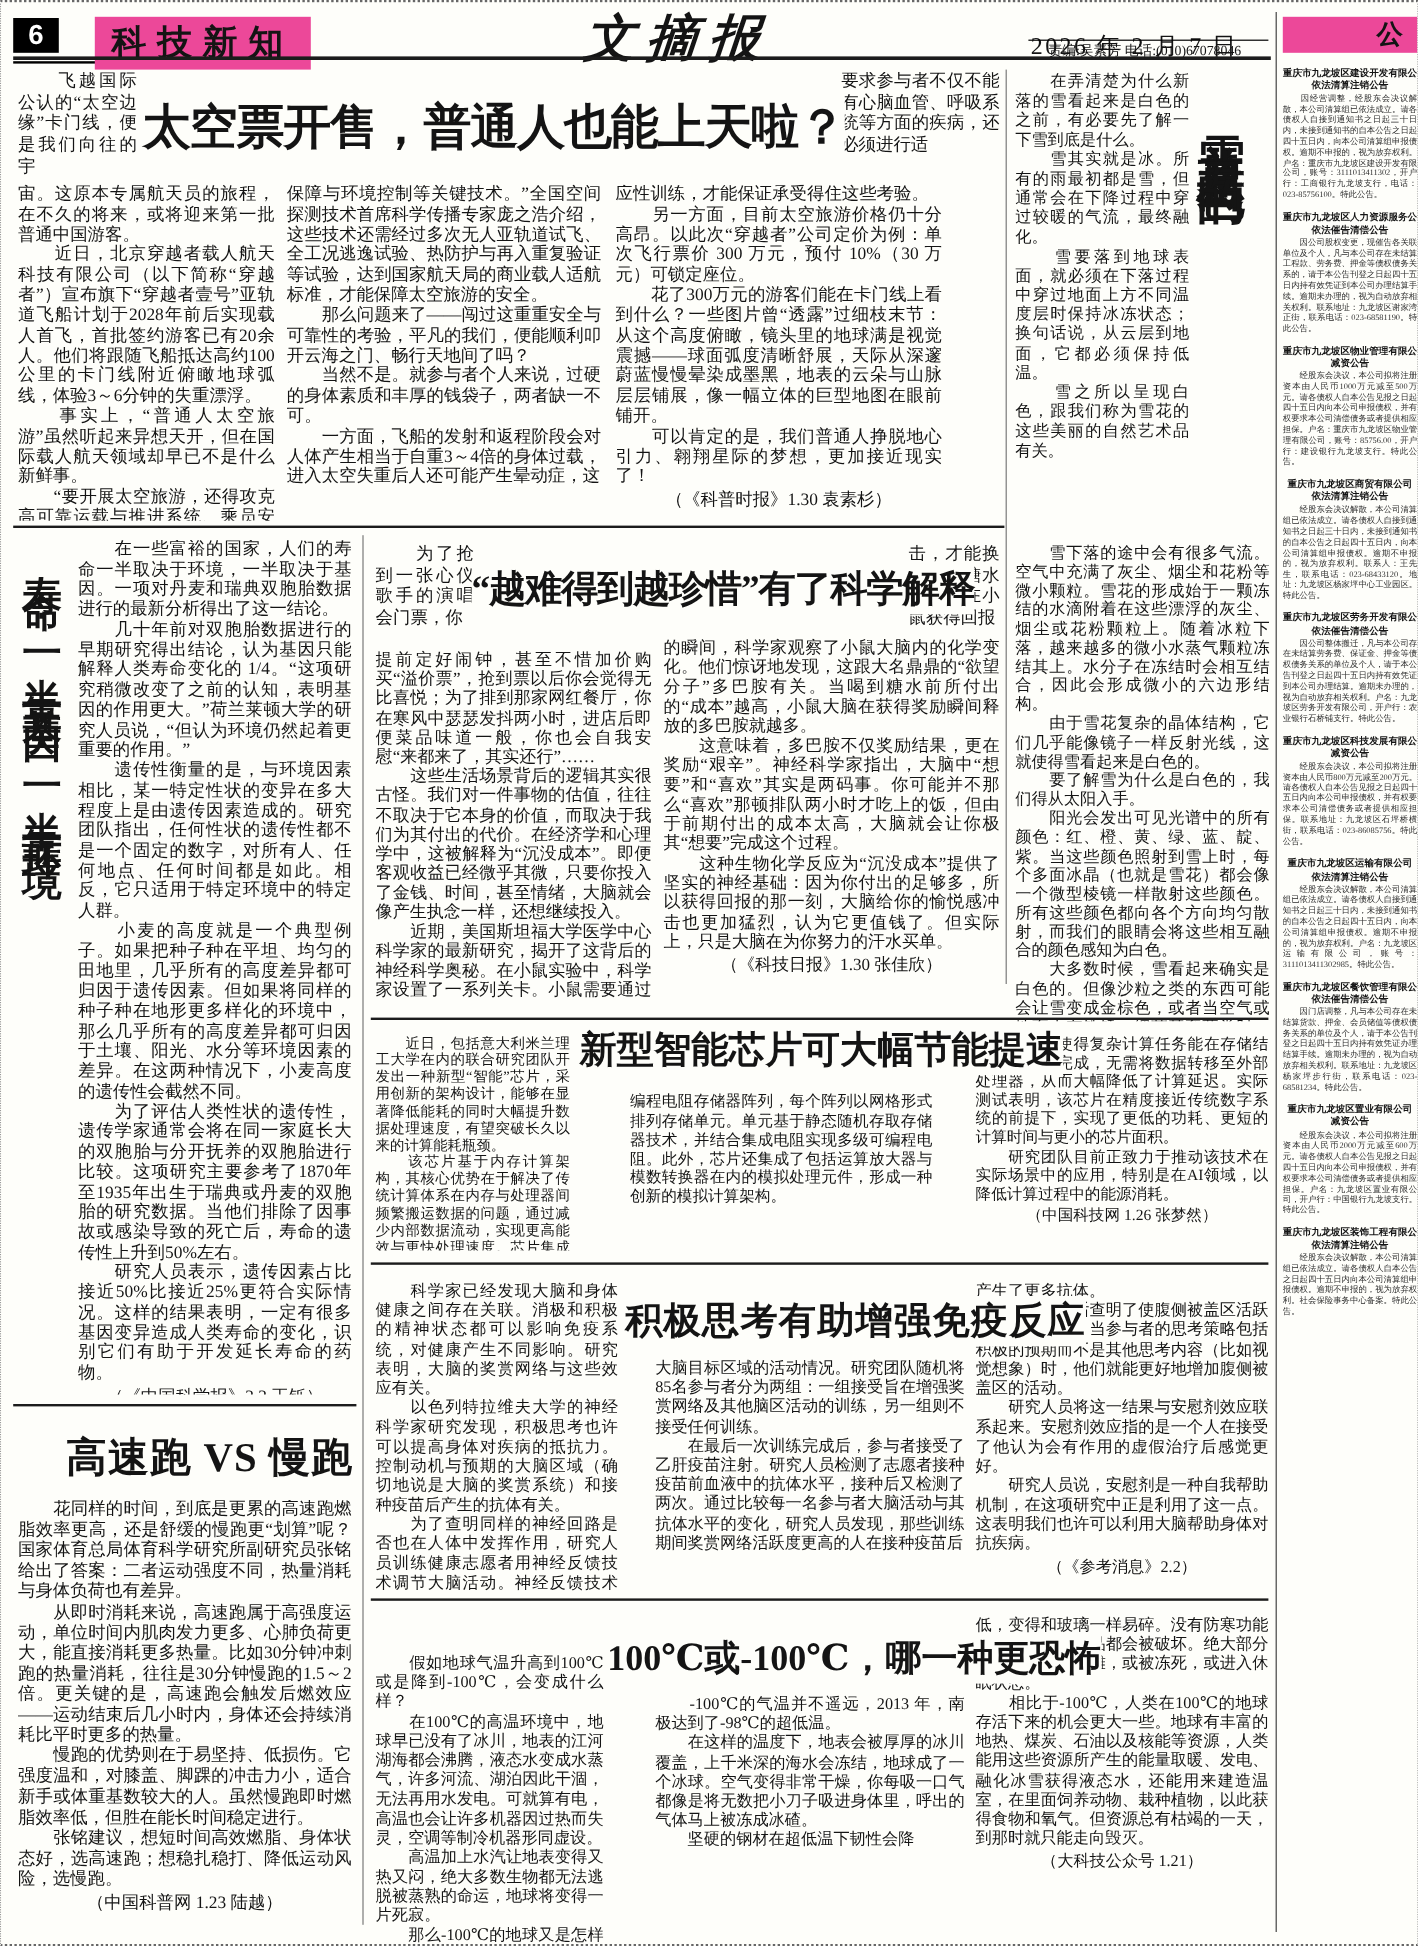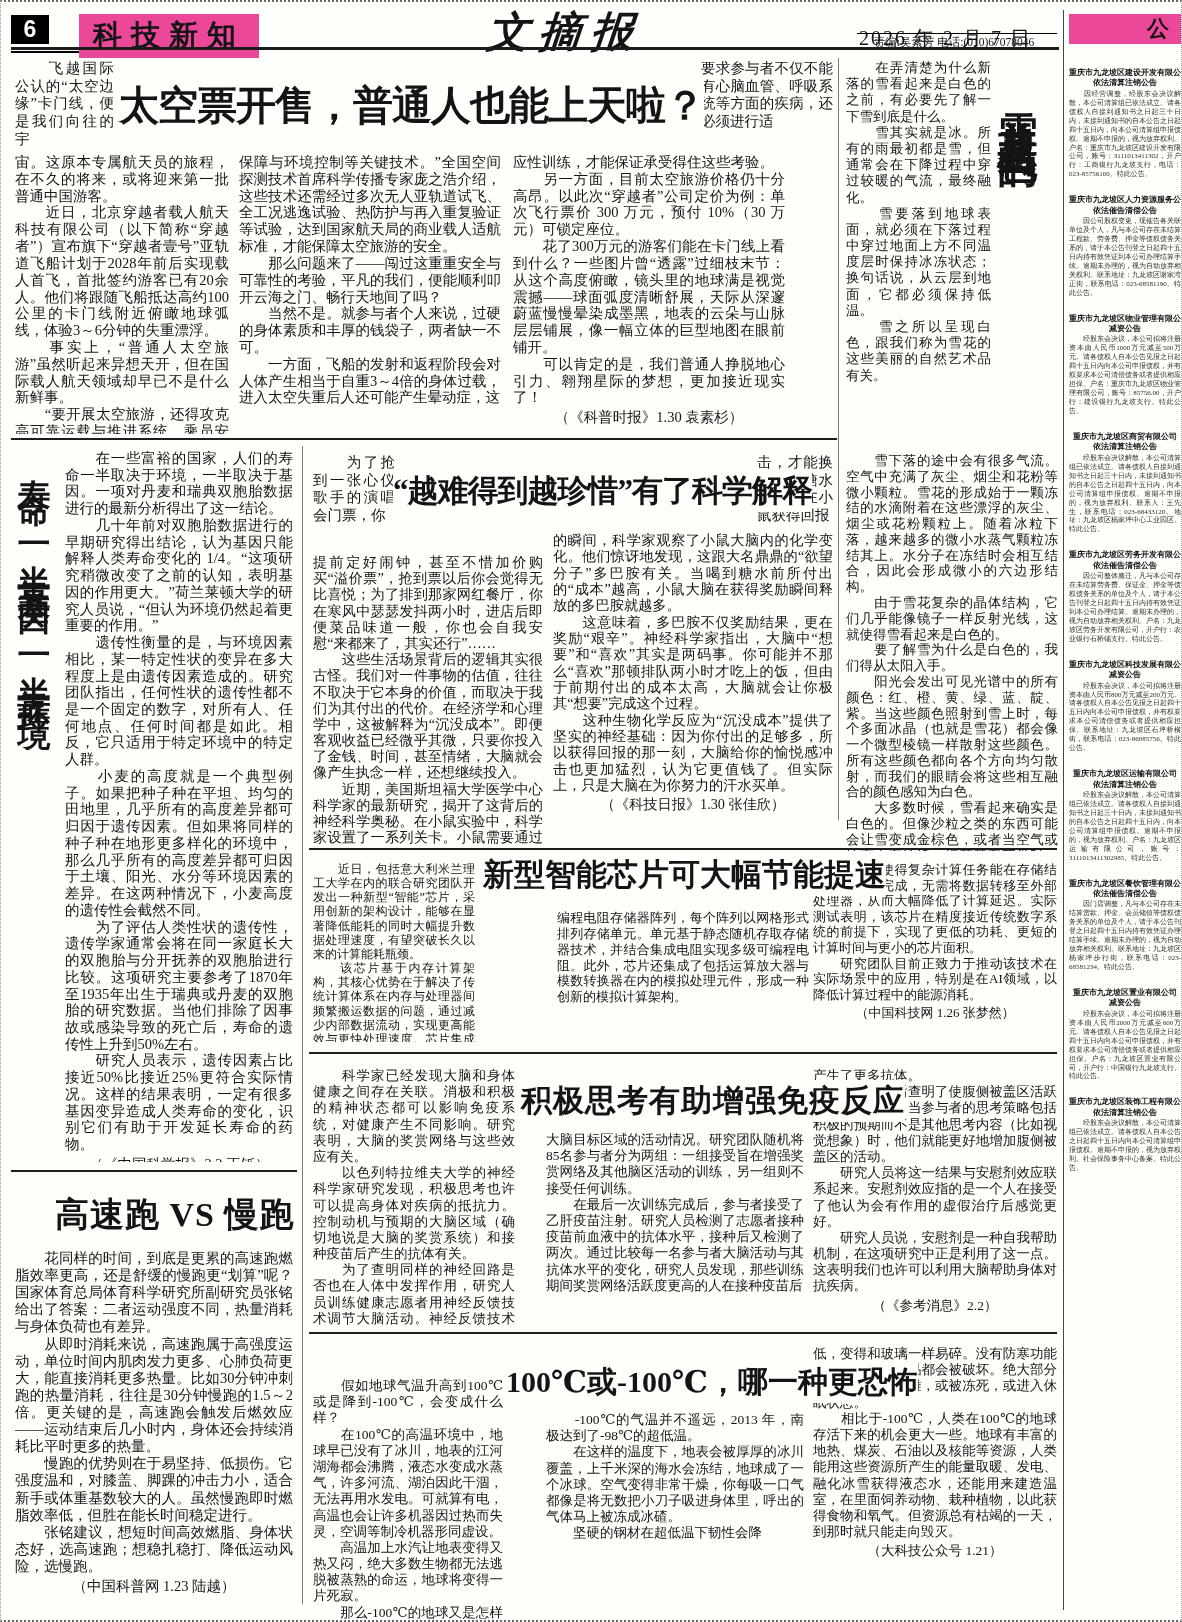--- a/index.html
+++ b/index.html
@@ -13,21 +13,21 @@
   .byline{text-align:center;margin-top:3px;}
   .headline{position:absolute;font-weight:900;white-space:nowrap;background:#fefefa;
             font-family:"Liberation Serif","DejaVu Serif",serif;z-index:3;}
   .vtitle{position:absolute;writing-mode:vertical-rl;font-weight:900;line-height:1;z-index:3;}
   .rule-h{position:absolute;background:#1c1c1c;}
   .rule-v{position:absolute;background:#7a7a7a;width:1px;}
   .badge{position:absolute;background:#000;color:#fff;font-weight:900;
          display:flex;align-items:center;justify-content:center;}
   .graybox{background:#ec4899;}
   
-  .notice-block{margin:16px 0 9px 0;}
+  .notice-block{margin:4px 0 9px 0;}
   .notice-head{font-weight:900;font-size:8px;line-height:1.3;text-align:center;margin:0;}
   .notice-body{font-size:7px;line-height:1.28;text-align:justify;margin:1px 0 0 0;color:#2d2d2d;}
   .nfoot{font-size:7.5px;line-height:1.4;text-decoration:underline;font-weight:700;margin:0;}
 </style>
 </head>
 <body>
 
 <div class="page">
 
   <div class="badge" style="left:10px;top:13px;width:38px;height:29px;font-size:23px;font-family:'Liberation Sans',sans-serif;">6</div>
@@ -84,38 +84,38 @@
       <p class="para">　　遗传性衡量的是，与环境因素相比，某一特定性状的变异在多大程度上是由遗传因素造成的。研究团队指出，任何性状的遗传性都不是一个固定的数字，对所有人、任何地点、任何时间都是如此。相反，它只适用于特定环境中的特定人群。</p>
       <p class="para">　　小麦的高度就是一个典型例子。如果把种子种在平坦、均匀的田地里，几乎所有的高度差异都可归因于遗传因素。但如果将同样的种子种在地形更多样化的环境中，那么几乎所有的高度差异都可归因于土壤、阳光、水分等环境因素的差异。在这两种情况下，小麦高度的遗传性会截然不同。</p>
       <p class="para">　　为了评估人类性状的遗传性，遗传学家通常会将在同一家庭长大的双胞胎与分开抚养的双胞胎进行比较。这项研究主要参考了1870年至1935年出生于瑞典或丹麦的双胞胎的研究数据。当他们排除了因事故或感染导致的死亡后，寿命的遗传性上升到50%左右。</p>
       <p class="para">　　研究人员表示，遗传因素占比接近50%比接近25%更符合实际情况。这样的结果表明，一定有很多基因变异造成人类寿命的变化，识别它们有助于开发延长寿命的药物。</p>
       <p class="para byline">（《中国科学报》2.2 王铄）</p>
     </div>
 
   <div class="headline" style="left:392px;top:468px;font-size:31px;letter-spacing:-1px;">“越难得到越珍惜”有了科学解释</div>
   <div class="col" style="left:312px;top:452px;width:82px;height:100px;font-size:14.5px;line-height:1.22;"><span class="para">　　为了抢到一张心仪歌手的演唱会门票，你</span></div>
   <div class="col" style="left:756px;top:452px;width:76px;height:100px;font-size:14.5px;line-height:1.22;"><span class="para">击，才能换取一点糖水奖励。在小鼠获得回报</span></div>
-  <div class="col" style="left:312px;top:552px;width:230px;height:290px;font-size:14.2px;line-height:1.14;">
+  <div class="col" style="left:312px;top:540px;width:230px;height:290px;font-size:14.2px;line-height:1.14;">
       <p class="para">提前定好闹钟，甚至不惜加价购买“溢价票”，抢到票以后你会觉得无比喜悦；为了排到那家网红餐厅，你在寒风中瑟瑟发抖两小时，进店后即便菜品味道一般，你也会自我安慰“来都来了，其实还行”……</p>
       <p class="para">　　这些生活场景背后的逻辑其实很古怪。我们对一件事物的估值，往往不取决于它本身的价值，而取决于我们为其付出的代价。在经济学和心理学中，这被解释为“沉没成本”。即便客观收益已经微乎其微，只要你投入了金钱、时间，甚至情绪，大脑就会像产生执念一样，还想继续投入。</p>
       <p class="para">　　近期，美国斯坦福大学医学中心科学家的最新研究，揭开了这背后的神经科学奥秘。在小鼠实验中，科学家设置了一系列关卡。小鼠需要通过反复把鼻子伸进洞内（多达50次），或者忍受轻微电</p>
     </div>
   <div class="col" style="left:552px;top:530px;width:280px;height:288px;font-size:14.2px;line-height:1.15;">
       <p class="para">的瞬间，科学家观察了小鼠大脑内的化学变化。他们惊讶地发现，这跟大名鼎鼎的“欲望分子”多巴胺有关。当喝到糖水前所付出的“成本”越高，小鼠大脑在获得奖励瞬间释放的多巴胺就越多。</p>
       <p class="para">　　这意味着，多巴胺不仅奖励结果，更在奖励“艰辛”。神经科学家指出，大脑中“想要”和“喜欢”其实是两码事。你可能并不那么“喜欢”那顿排队两小时才吃上的饭，但由于前期付出的成本太高，大脑就会让你极其“想要”完成这个过程。</p>
       <p class="para">　　这种生物化学反应为“沉没成本”提供了坚实的神经基础：因为你付出的足够多，所以获得回报的那一刻，大脑给你的愉悦感冲击也更加猛烈，认为它更值钱了。但实际上，只是大脑在为你努力的汗水买单。</p>
       <p class="para byline">（《科技日报》1.30 张佳欣）</p>
     </div>
 
   <div class="headline" style="left:482px;top:852px;font-size:31px;">新型智能芯片可大幅节能提速</div>
   <div class="col" style="left:312px;top:860px;width:162px;height:180px;font-size:12px;line-height:1.18;">
       <p class="para">　　近日，包括意大利米兰理工大学在内的联合研究团队开发出一种新型“智能”芯片，采用创新的架构设计，能够在显著降低能耗的同时大幅提升数据处理速度，有望突破长久以来的计算能耗瓶颈。</p>
       <p class="para">　　该芯片基于内存计算架构，其核心优势在于解决了传统计算体系在内存与处理器间频繁搬运数据的问题，通过减少内部数据流动，实现更高能效与更快处理速度。芯片集成了两个64×64可</p>
     </div>
-  <div class="col" style="left:524px;top:908px;width:252px;height:134px;font-size:13px;line-height:1.22;margin-left:32px;">
+  <div class="col" style="left:524px;top:908px;width:252px;height:134px;font-size:13px;line-height:1.22;">
       <p class="para">编程电阻存储器阵列，每个阵列以网格形式排列存储单元。单元基于静态随机存取存储器技术，并结合集成电阻实现多级可编程电阻。此外，芯片还集成了包括运算放大器与模数转换器在内的模拟处理元件，形成一种创新的模拟计算架构。</p>
     </div>
   <div class="col" style="left:812px;top:860px;width:244px;height:182px;font-size:13px;line-height:1.2;">
       <p class="para">　　该设计使得复杂计算任务能在存储结构内部直接完成，无需将数据转移至外部处理器，从而大幅降低了计算延迟。实际测试表明，该芯片在精度接近传统数字系统的前提下，实现了更低的功耗、更短的计算时间与更小的芯片面积。</p>
       <p class="para">　　研究团队目前正致力于推动该技术在实际场景中的应用，特别是在AI领域，以降低计算过程中的能源消耗。</p>
       <p class="para byline">（中国科技网 1.26 张梦然）</p>
     </div>
 
   <div class="headline" style="left:54px;top:1190px;font-size:34px;letter-spacing:1px;">高速跑 VS 慢跑</div>
   <div class="col" style="left:14px;top:1248px;width:278px;height:350px;font-size:14.5px;line-height:1.18;">

